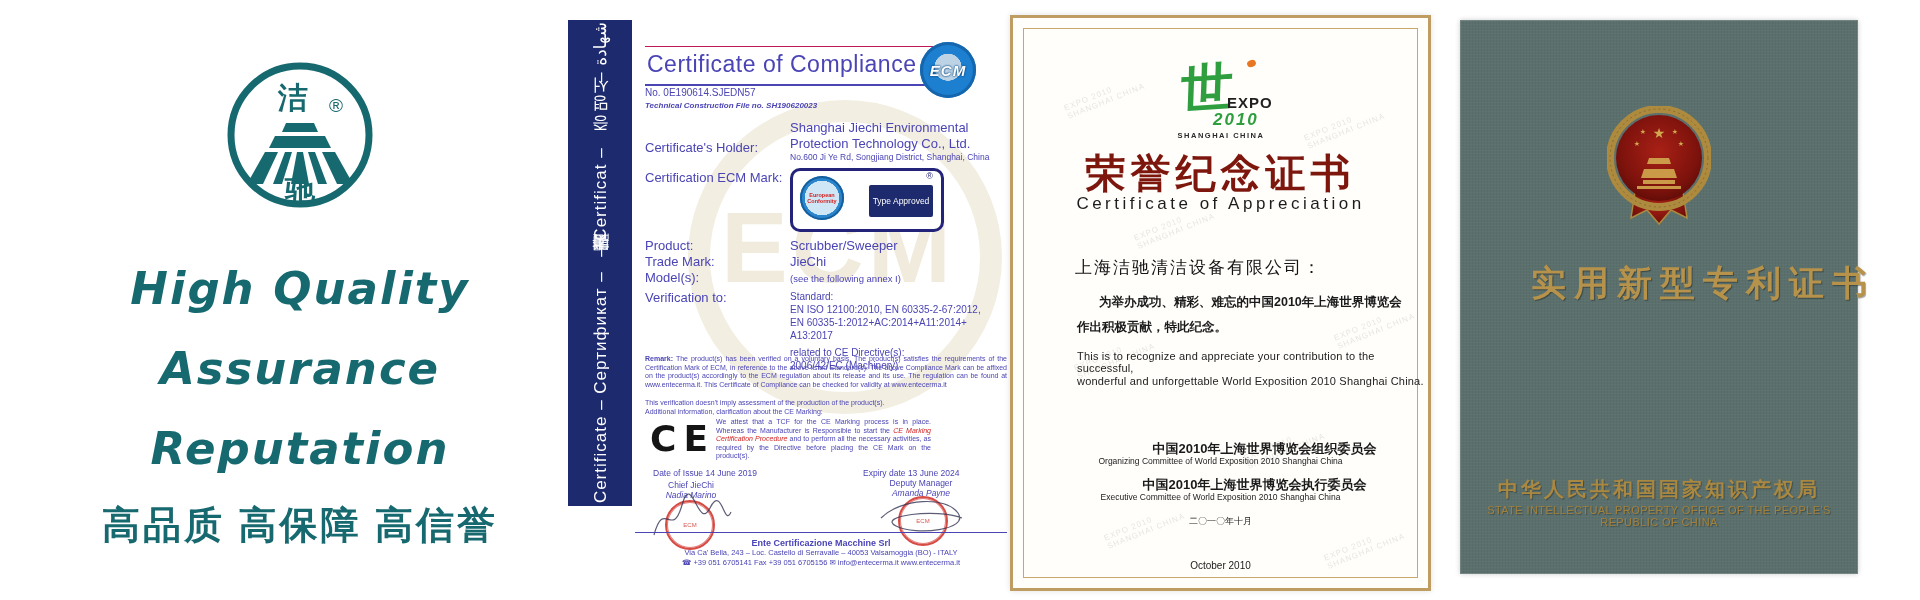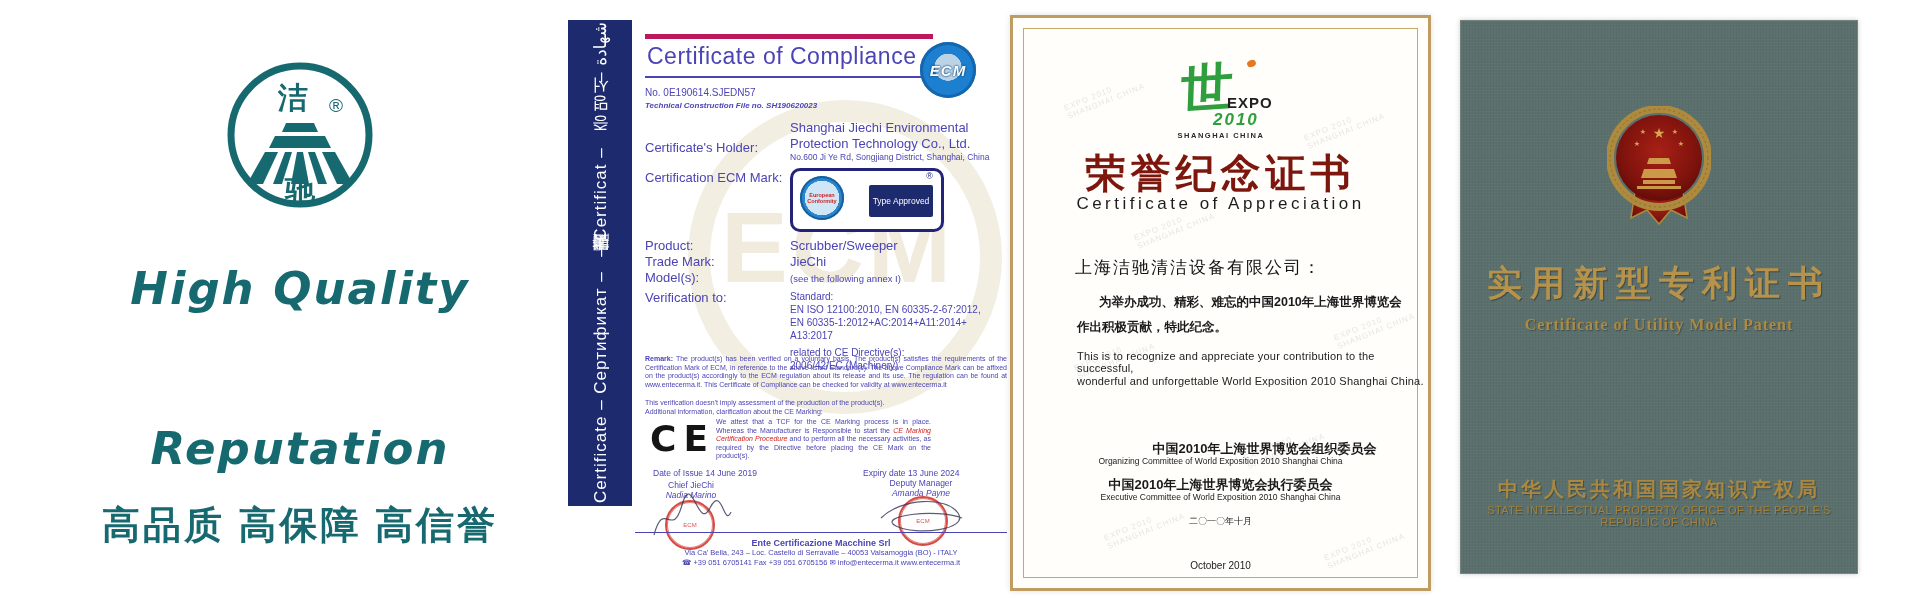--- a/index.html
+++ b/index.html
@@ -19,21 +19,21 @@
   
   .ecm{left:568px;top:20px;width:442px;height:562px;background:#ffffff;}
   .ecm-sidebar{left:0;top:0;width:64px;height:486px;background:#1d2a6e;display:flex;
     align-items:center;justify-content:center;}
   .ecm-sidebar span{writing-mode:vertical-rl;transform:rotate(180deg);color:#ffffff;
     font-size:17px;letter-spacing:1px;white-space:nowrap;}
   .ecm-wm-circle{left:120px;top:80px;width:270px;height:270px;border:22px solid #f2eee1;
     border-radius:50%;}
   .ecm-wm-text{left:130px;top:170px;width:280px;text-align:center;font-size:100px;
     font-weight:bold;color:#f0ebdc;letter-spacing:4px;}
-  .ecm-title-wrap{left:77px;top:14px;width:286px;border-top:5px solid #be185d;
+  .ecm-title-wrap{left:77px;top:26px;width:286px;border-top:1px solid #be185d;
     border-bottom:2px solid #4a44b5;padding:4px 0 6px 2px;}
   .ecm-title{color:#4a44b5;font-size:23px;letter-spacing:.5px;}
   .ecm-badge{left:352px;top:22px;width:56px;height:56px;border-radius:50%;
     background:radial-gradient(circle at 50% 45%, #bcd3e6 0 32%, #1c7fd0 33%);
     box-shadow:inset 0 0 0 3px #1566ad;display:flex;align-items:center;justify-content:center;}
   .ecm-badge b{color:#ffffff;font-size:15px;font-style:italic;letter-spacing:1px;
     text-shadow:0 0 2px #0d4d85,0 0 2px #0d4d85;}
   .ecm-no{left:77px;top:67px;font-size:10px;color:#4a44b5;}
   .ecm-tcf{left:77px;top:81px;font-size:8px;font-weight:bold;color:#4a44b5;font-style:italic;}
   .lbl{color:#4a44b5;font-size:13px;line-height:16px;}
@@ -111,34 +111,34 @@
     letter-spacing:3.5px;font-weight:500;}
   .expo-recipient{left:62px;top:238px;font-size:17px;color:#141414;
     font-family:"Liberation Serif",serif;letter-spacing:2px;}
   .expo-body1{left:86px;top:276px;font-size:12.5px;font-weight:bold;color:#1a1a1a;}
   .expo-body2{left:64px;top:301px;font-size:12.5px;font-weight:bold;color:#1a1a1a;}
   .expo-en1{left:64px;top:332px;font-size:11px;color:#222222;letter-spacing:.2px;}
   .expo-en2{left:64px;top:357px;font-size:11px;color:#222222;letter-spacing:.2px;}
   .expo-c{left:0;width:100%;text-align:center;color:#1a1a1a;}
   .expo-cn1{top:422px;font-size:13px;font-weight:bold;padding-left:44px;}
   .expo-en-c1{top:438px;font-size:8.5px;}
-  .expo-cn2{top:458px;font-size:13px;font-weight:bold;}
+  .expo-cn2{top:458px;font-size:13px;font-weight:bold;margin-left:34px;}
   .expo-en-c2{top:474px;font-size:8.5px;}
   .expo-date-cn{top:497px;font-size:9px;}
   .expo-date-en{top:510px;font-size:10px;margin-top:32px;}
 
   
   .patent{left:1460px;top:20px;width:398px;height:554px;background:#5b706d;
     background-image:repeating-linear-gradient(0deg,rgba(255,255,255,.025) 0 1px,transparent 1px 3px),
       repeating-linear-gradient(90deg,rgba(0,0,0,.04) 0 1px,transparent 1px 3px);
     box-shadow:inset 0 0 0 1px rgba(255,255,255,.15),0 0 5px rgba(0,0,0,.2);}
   .pat-emblem{left:147px;top:86px;width:104px;height:124px;}
   .pat-title{left:0;top:240px;width:100%;text-align:center;font-size:35px;font-weight:bold;
     color:#b6924a;letter-spacing:8px;font-family:"Liberation Serif",serif;
-    text-shadow:1px 1px 1px rgba(0,0,0,.35);}
+    text-shadow:1px 1px 1px rgba(0,0,0,.35);padding-left:44px;}
   .pat-title-en{left:0;top:296px;width:100%;text-align:center;font-size:16px;font-weight:bold;
     color:#ad8a43;letter-spacing:1px;font-family:"Liberation Serif",serif;
     text-shadow:1px 1px 1px rgba(0,0,0,.3);}
   .pat-office{left:0;top:456px;width:100%;text-align:center;font-size:20px;font-weight:bold;
     color:#ab8840;letter-spacing:3px;text-shadow:1px 1px 1px rgba(0,0,0,.3);}
   .pat-office-en{left:0;top:484px;width:100%;text-align:center;font-size:11px;
     color:#a3813c;letter-spacing:.4px;text-shadow:1px 1px 1px rgba(0,0,0,.3);}
 </style>
 </head>
 <body>
@@ -153,20 +153,21 @@
     <polygon points="50,76 100,76 106,88 44,88" fill="#176970"></polygon>
     <polygon points="40,92 110,92 128,124 22,124" fill="#176970"></polygon>
     <polygon points="53,92 60,92 48,124 38,124" fill="#ffffff"></polygon>
     <polygon points="67,92 72,92 66,124 57,124" fill="#ffffff"></polygon>
     <polygon points="78,92 83,92 93,124 84,124" fill="#ffffff"></polygon>
     <polygon points="90,92 97,92 112,124 102,124" fill="#ffffff"></polygon>
     <text x="75" y="141" font-size="30" font-weight="bold" fill="#176970" text-anchor="middle">驰</text>
   </svg>
 
   <div class="abs slogan-line sl1">High Quality</div>
+  <div class="abs slogan-line sl2">Assurance</div>
   <div class="abs slogan-line sl3">Reputation</div>
   <div class="abs slogan-cn">高品质 高保障 高信誉</div>
 
   <div class="abs ecm">
     <div class="abs ecm-wm-circle"></div>
     <div class="abs ecm-wm-text">ECM</div>
     <div class="abs ecm-sidebar">
       <span>Certificate – Сертификат – 證明書 – Certificat – 증명서 – شهادة</span>
     </div>
     <div class="abs ecm-title-wrap">
@@ -303,18 +304,17 @@
       <text x="36" y="28" font-size="7" fill="#d2a84f" text-anchor="middle">★</text>
       <text x="68" y="28" font-size="7" fill="#d2a84f" text-anchor="middle">★</text>
       <text x="30" y="40" font-size="7" fill="#d2a84f" text-anchor="middle">★</text>
       <text x="74" y="40" font-size="7" fill="#d2a84f" text-anchor="middle">★</text>
       <polygon points="40,58 64,58 62,52 42,52" fill="#d2a84f" opacity=".9"></polygon>
       <polygon points="34,72 70,72 67,63 37,63" fill="#d2a84f" opacity=".9"></polygon>
       <rect x="36" y="74" width="32" height="4" fill="#d2a84f" opacity=".9"></rect>
       <rect x="30" y="80" width="44" height="3" fill="#d2a84f" opacity=".9"></rect>
     </svg>
     <div class="abs pat-title">实用新型专利证书</div>
-    <div class="abs pat-title-en">Certificate of Utility Model Patent</div>
     <div class="abs pat-office">中华人民共和国国家知识产权局</div>
     <div class="abs pat-office-en">STATE INTELLECTUAL PROPERTY OFFICE OF THE PEOPLE'S REPUBLIC OF CHINA</div>
   </div>
 
 </div>
 
 </body></html>

